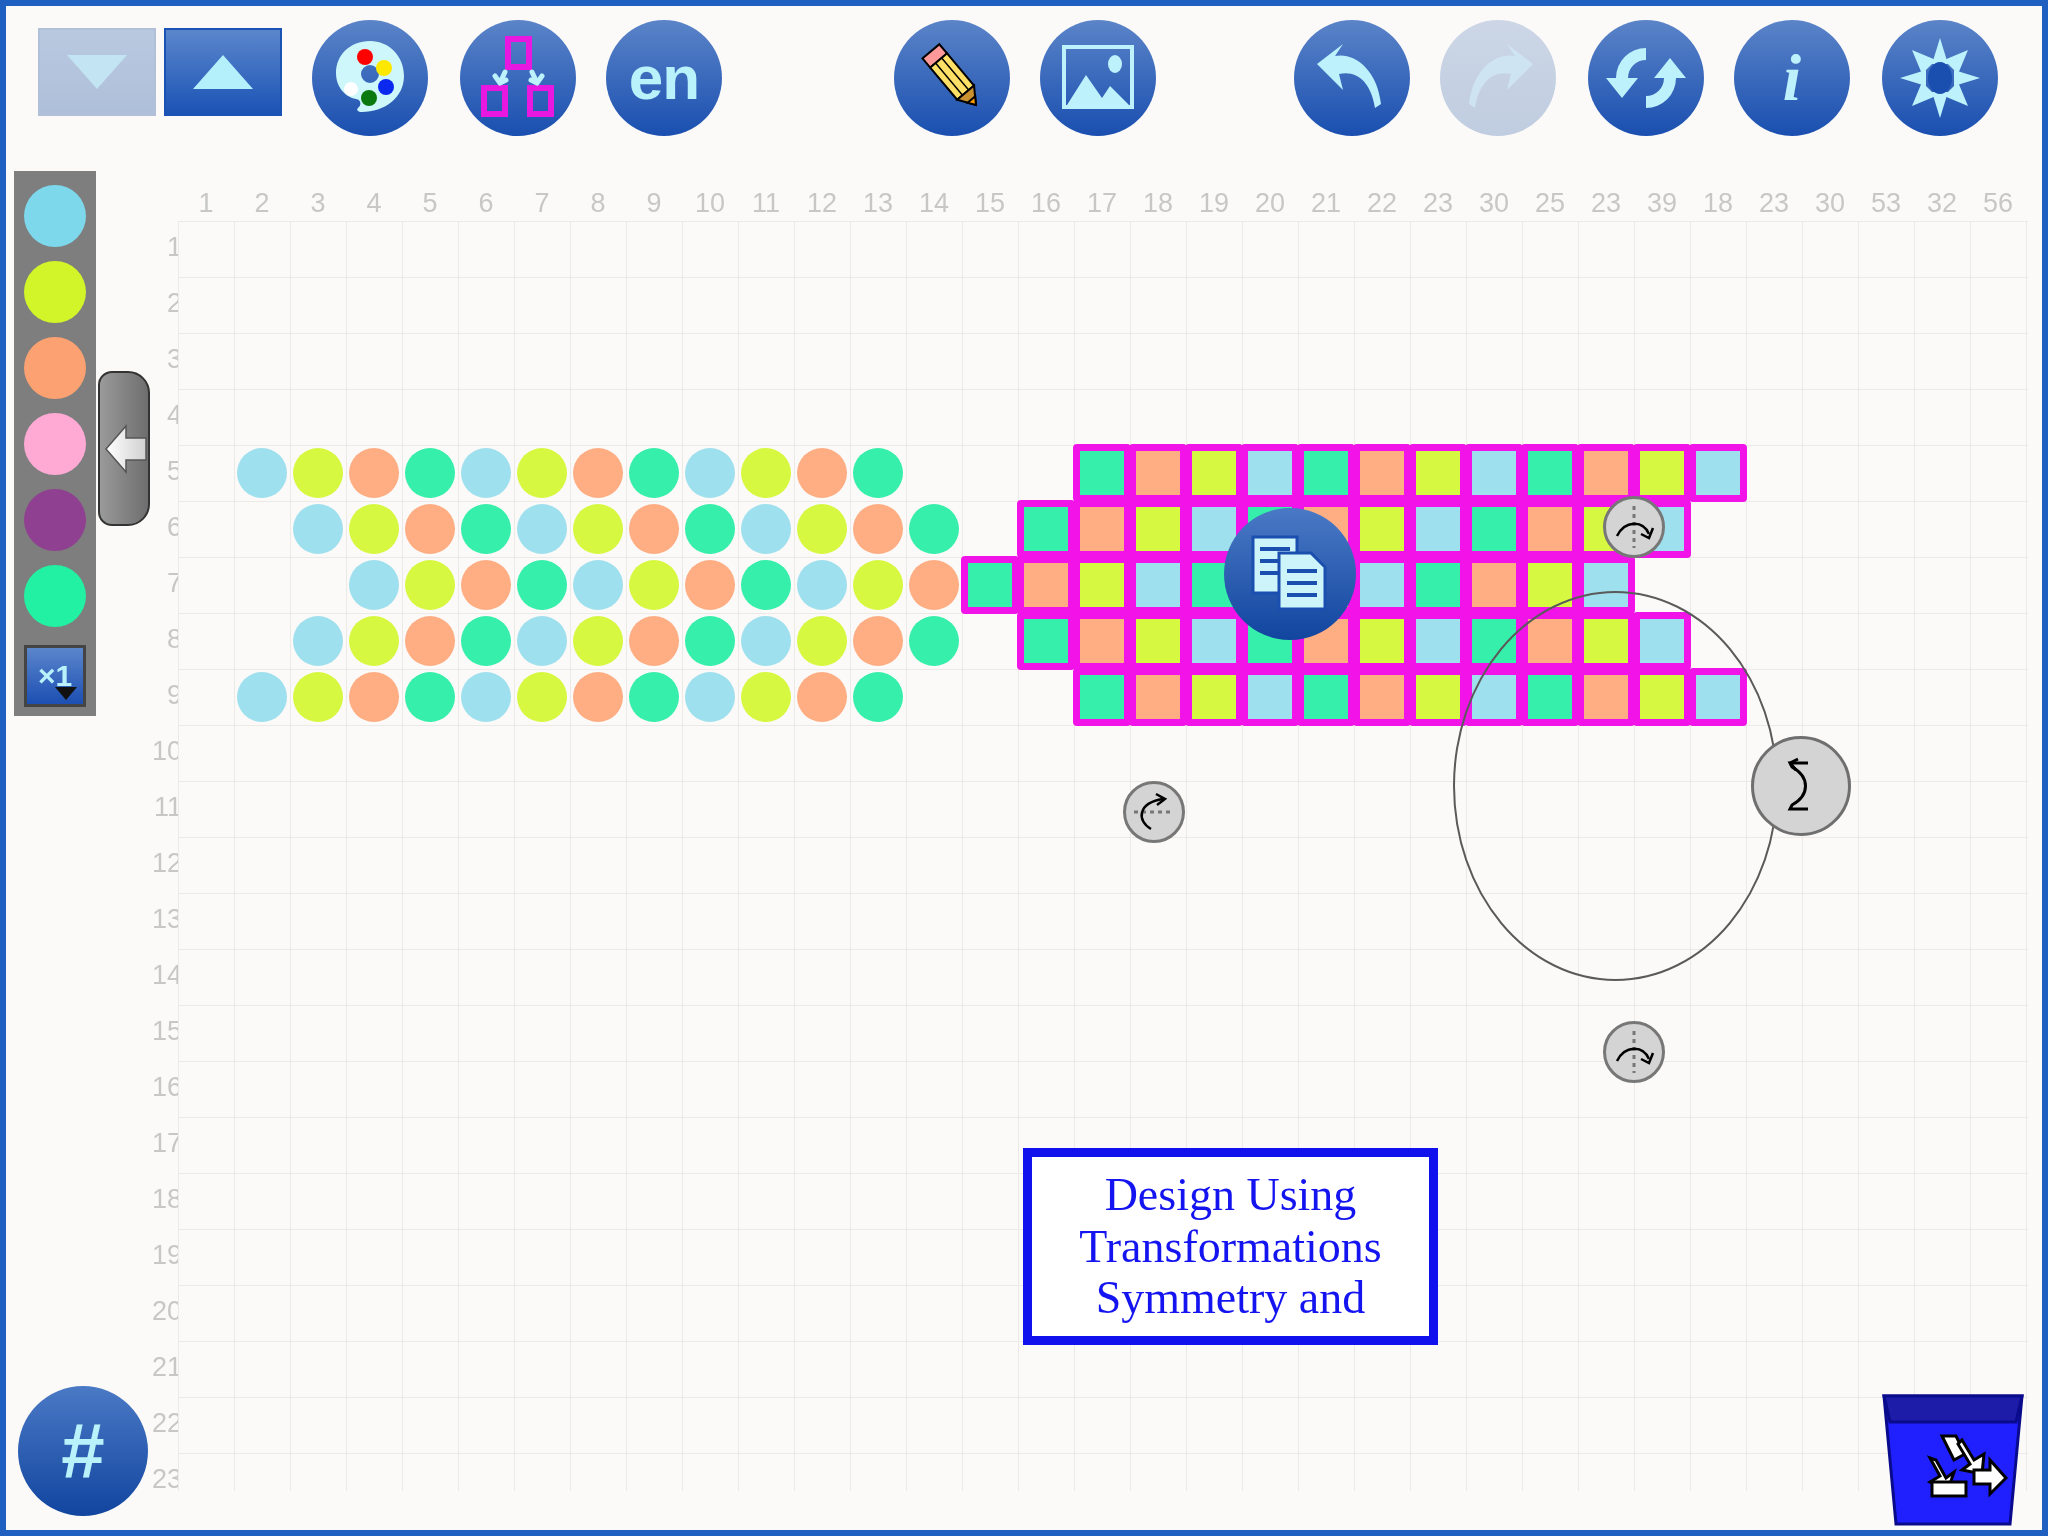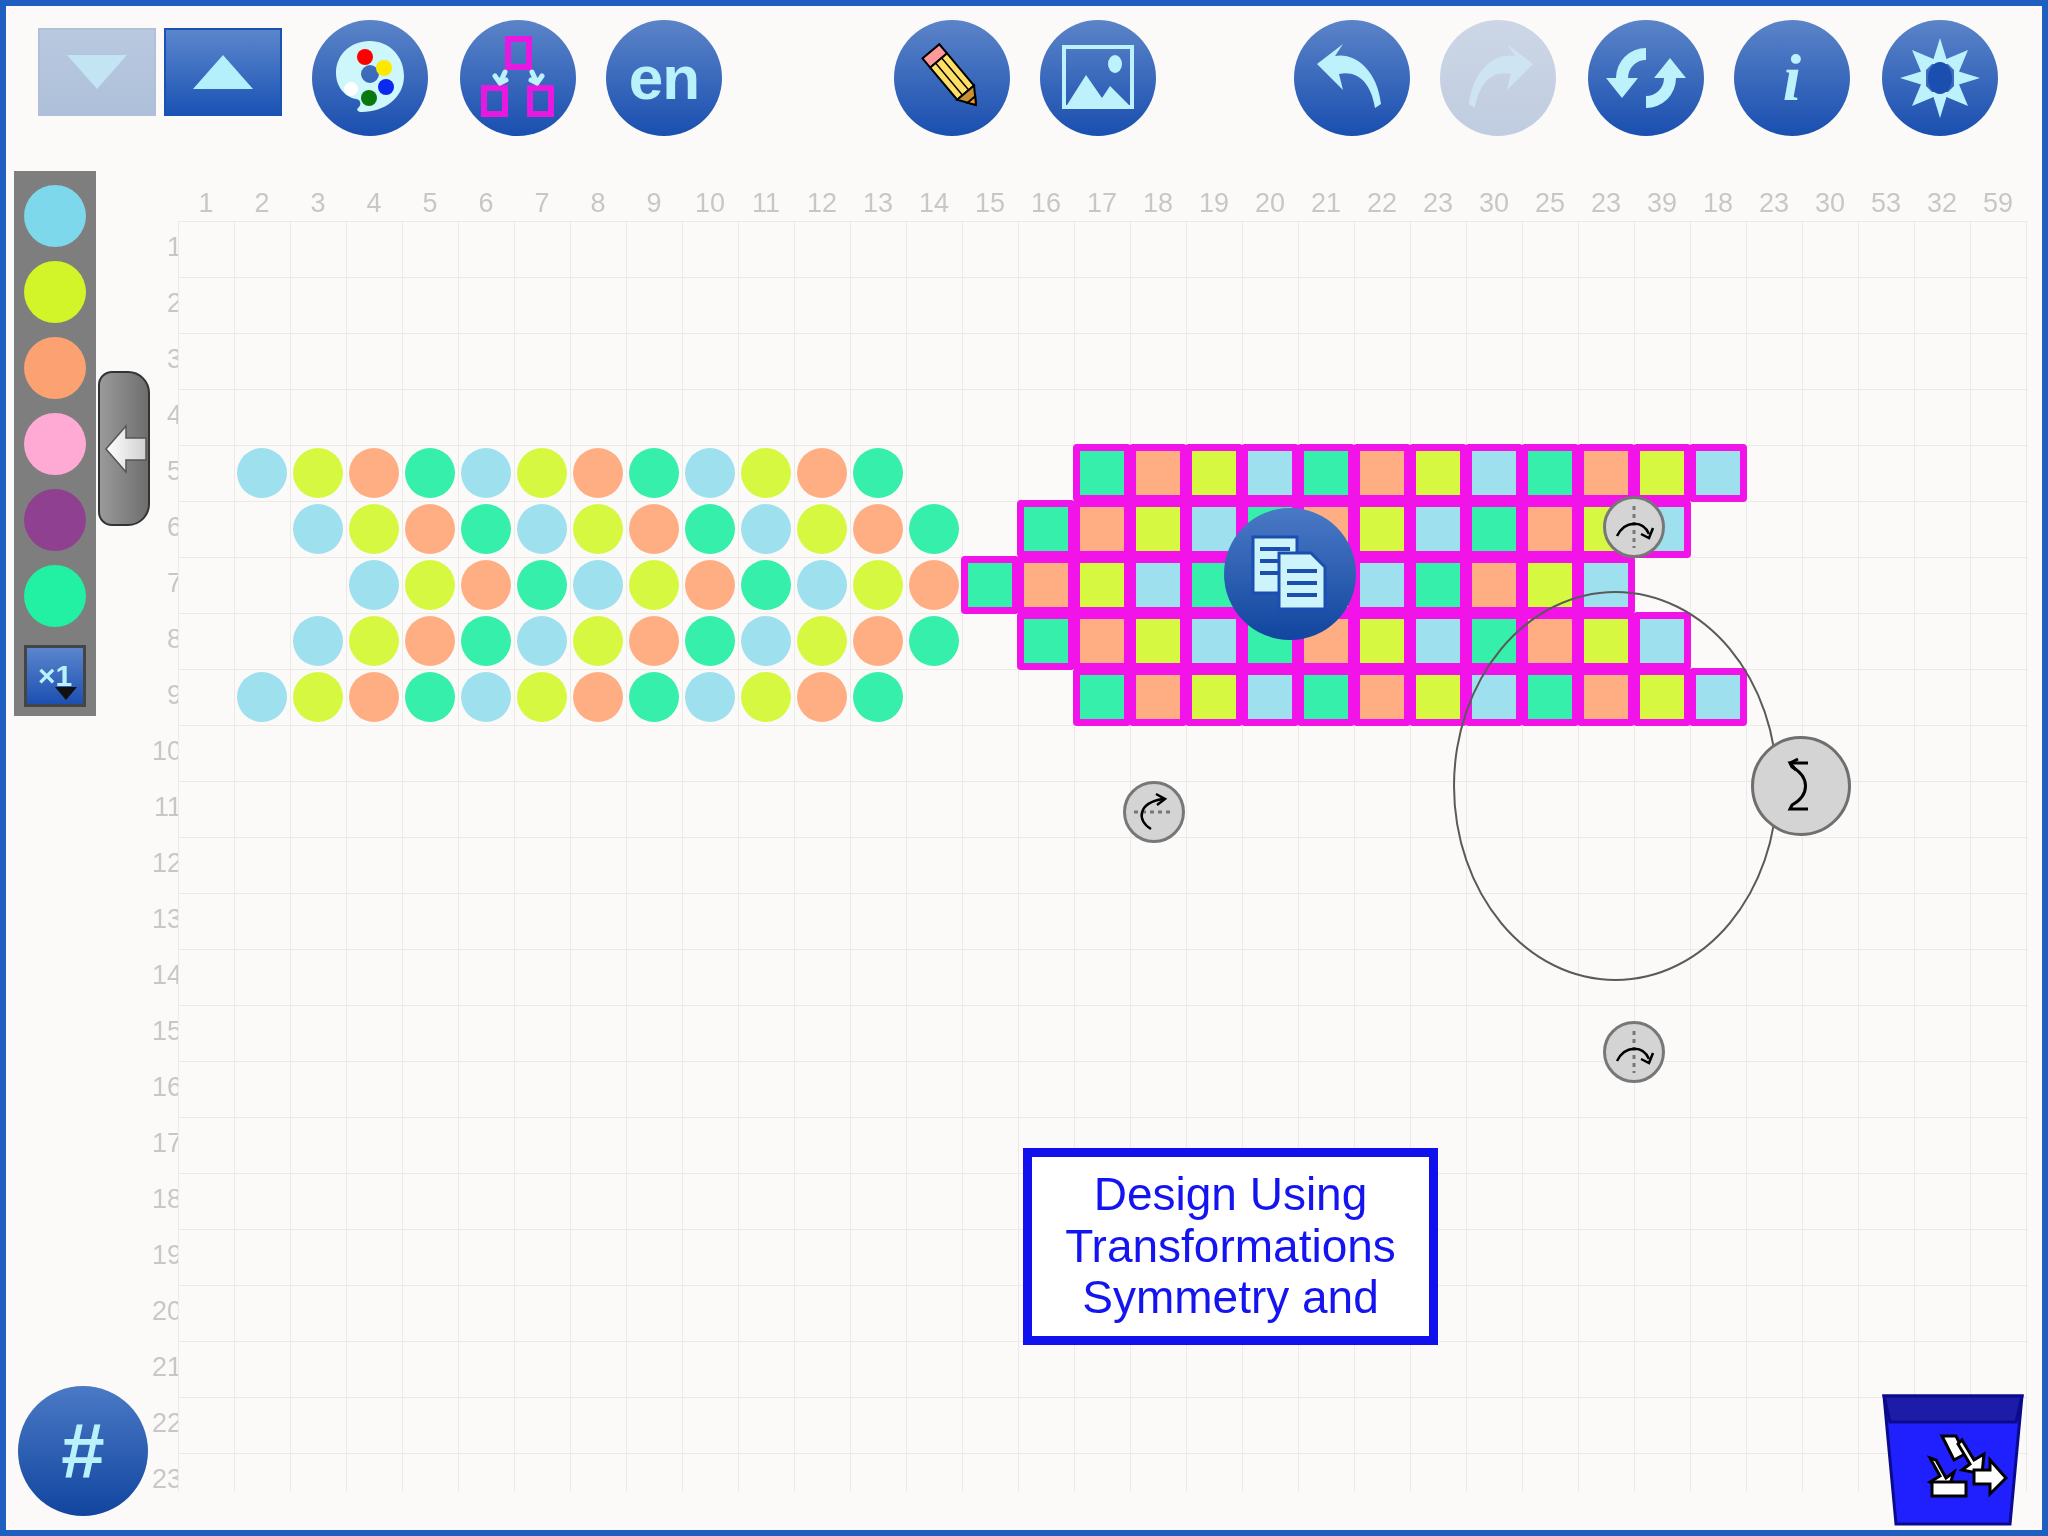--- a/index.html
+++ b/index.html
@@ -123,21 +123,21 @@
   }
 
   
   #titlebox{
     position:absolute; border:9px solid #1111ee; background:#ffffff;
     display:flex;flex-direction:column;align-items:center;justify-content:center;
     z-index:22;
   }
   #titlebox div{
     color:#1414f0; font-size:46px; line-height:1.12;
-    font-family:Liberation Sans, sans-serif; text-align:center; white-space:nowrap;
+    font-family:Liberation Serif, serif; text-align:center; white-space:nowrap;
   }
 
   
   #hash-btn{
     position:absolute; left:12px; bottom:14px; width:130px;height:130px;border-radius:50%;
     background:linear-gradient(#4a79c5,#11459f);
     display:flex;align-items:center;justify-content:center;
     color:#b9f2fb; font-size:78px; font-weight:bold;
     font-family:"Liberation Sans",sans-serif;
     z-index:40;
@@ -271,21 +271,21 @@
     <span style="left: 1236px;">23</span>
     <span style="left: 1292px;">30</span>
     <span style="left: 1348px;">25</span>
     <span style="left: 1404px;">23</span>
     <span style="left: 1460px;">39</span>
     <span style="left: 1516px;">18</span>
     <span style="left: 1572px;">23</span>
     <span style="left: 1628px;">30</span>
     <span style="left: 1684px;">53</span>
     <span style="left: 1740px;">32</span>
-    <span style="left: 1796px;">59</span>
+    <span style="left: 1796px;">56</span>
   </div>
 <div id="ruler-left">
     <span style="top: 11px;">1</span>
     <span style="top: 67px;">2</span>
     <span style="top: 123px;">3</span>
     <span style="top: 179px;">4</span>
     <span style="top: 235px;">5</span>
     <span style="top: 291px;">6</span>
     <span style="top: 347px;">7</span>
     <span style="top: 403px;">8</span>

